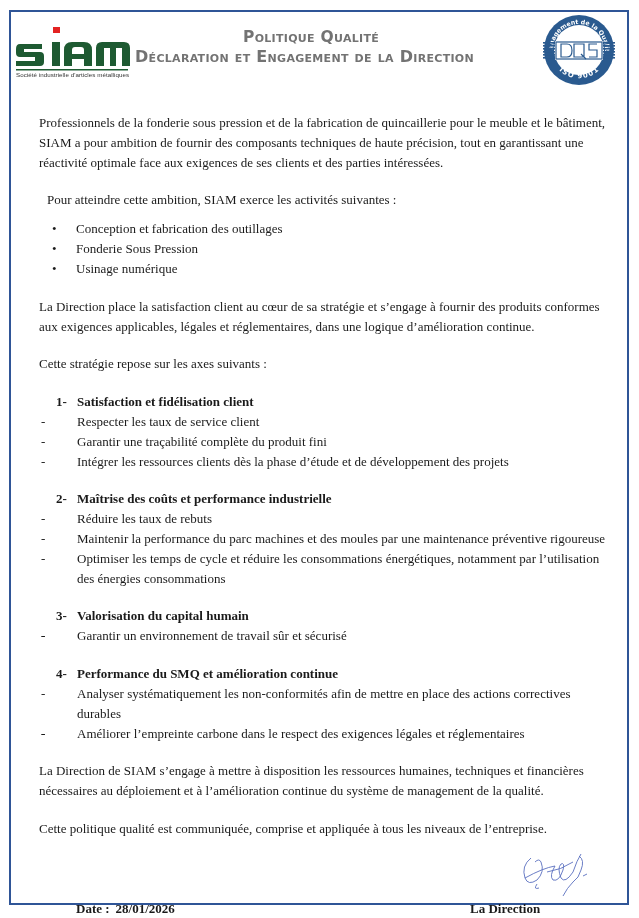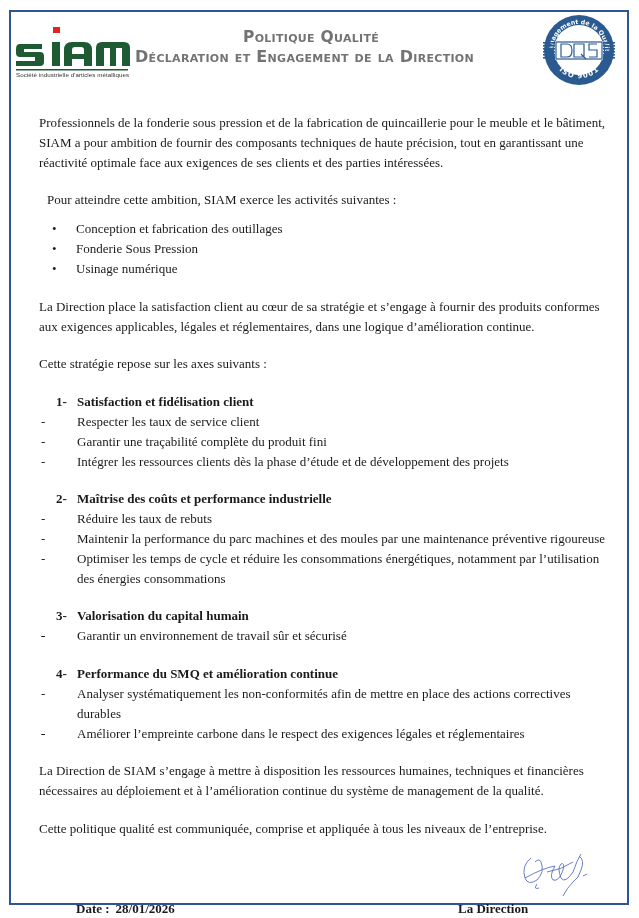--- a/index.html
+++ b/index.html
@@ -35,21 +35,21 @@
   .axis-title { font-weight: bold; padding-left: 17px; position: relative; }
   .axis-title .num { position: absolute; left: 17px; }
   .axis-title .txt { padding-left: 21px; margin-top: 38px; }
   .axis-items { list-style: none; margin: 0; padding: 0; }
   .axis-items li { position: relative; padding-left: 38px; }
   .axis-items li .dash { position: absolute; left: 2px; top: 0; }
 
   .footer { position: absolute; top: 869px; font-size: 13px; font-weight: bold; margin-top: 32px; }
   .footer-date { left: 76px; }
   .footer-date .val { font-weight: bold; margin-left: 6px; }
-  .footer-sign { left: 458px; text-align: right; }
+  .footer-sign { left: 470px; text-align: right; }
   .signature { position: absolute; left: 517px; top: 848px; width: 78px; height: 48px; }
 </style>
 </head>
 <body>
 
 <div class="frame"></div>
 
 <div class="logo-siam">
   <svg width="120" height="50" viewBox="0 0 120 50">
 

